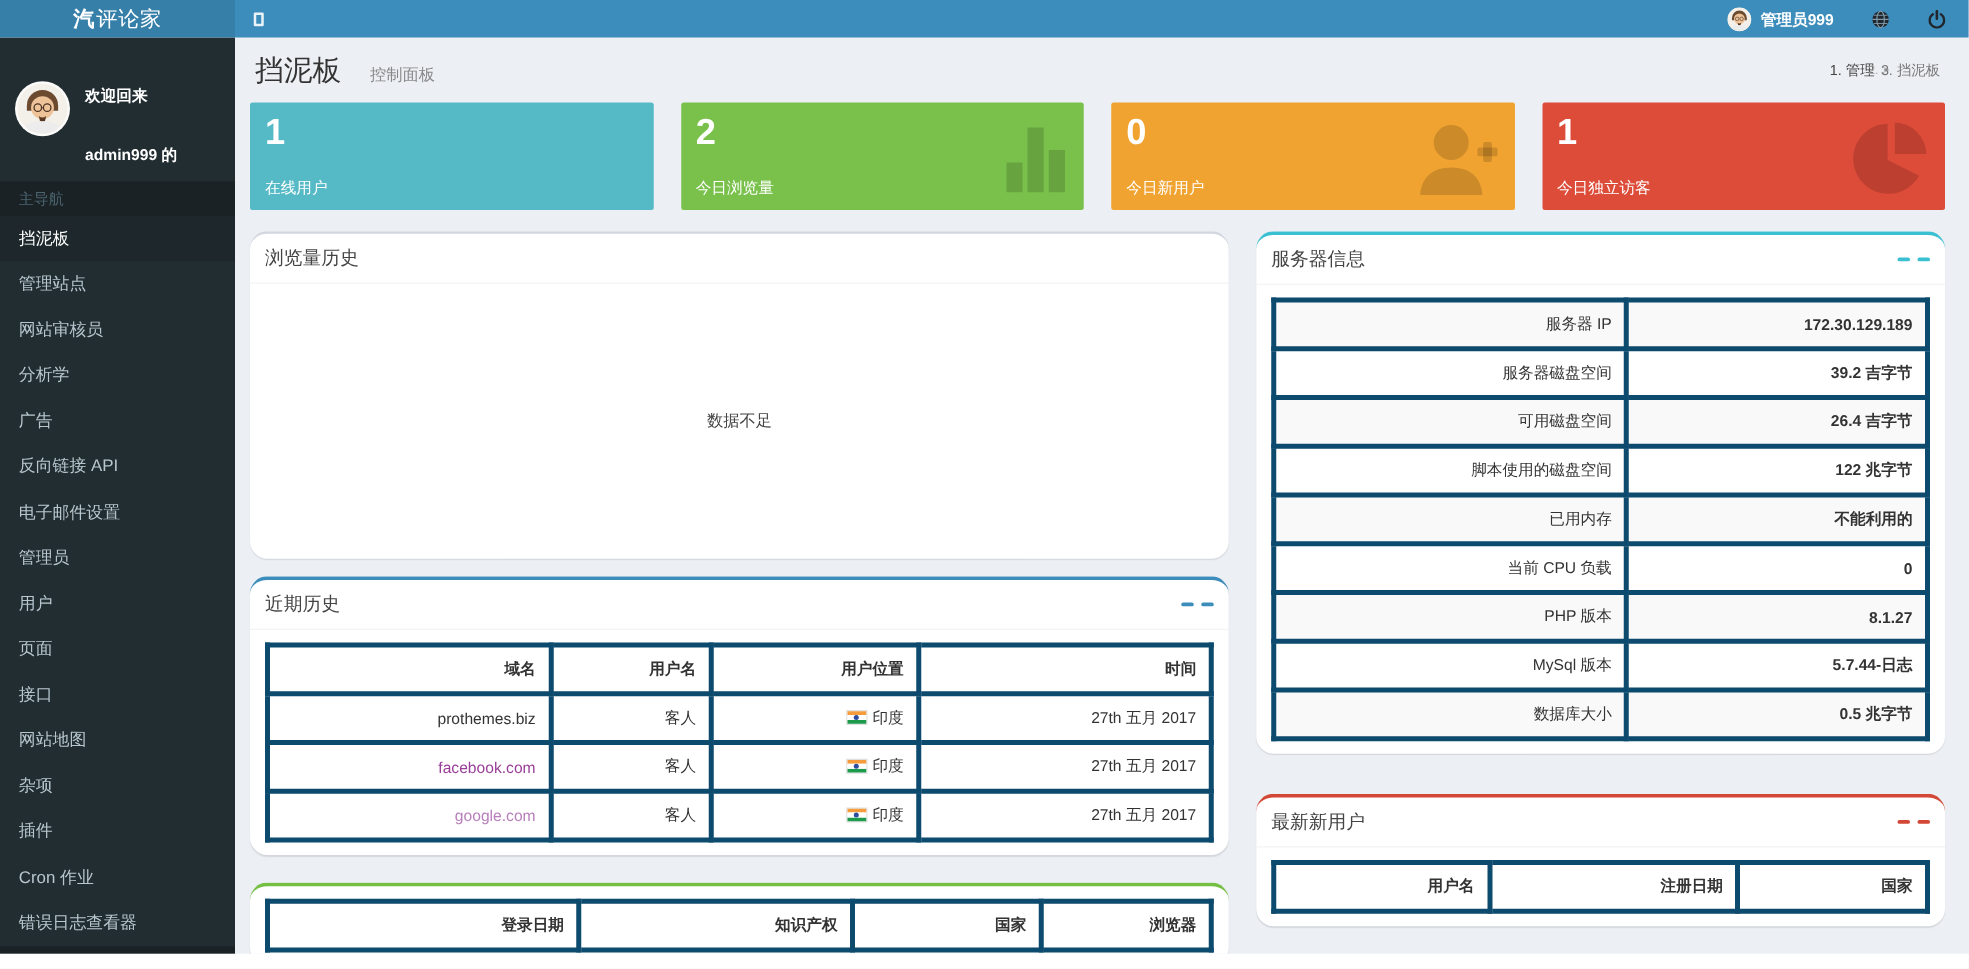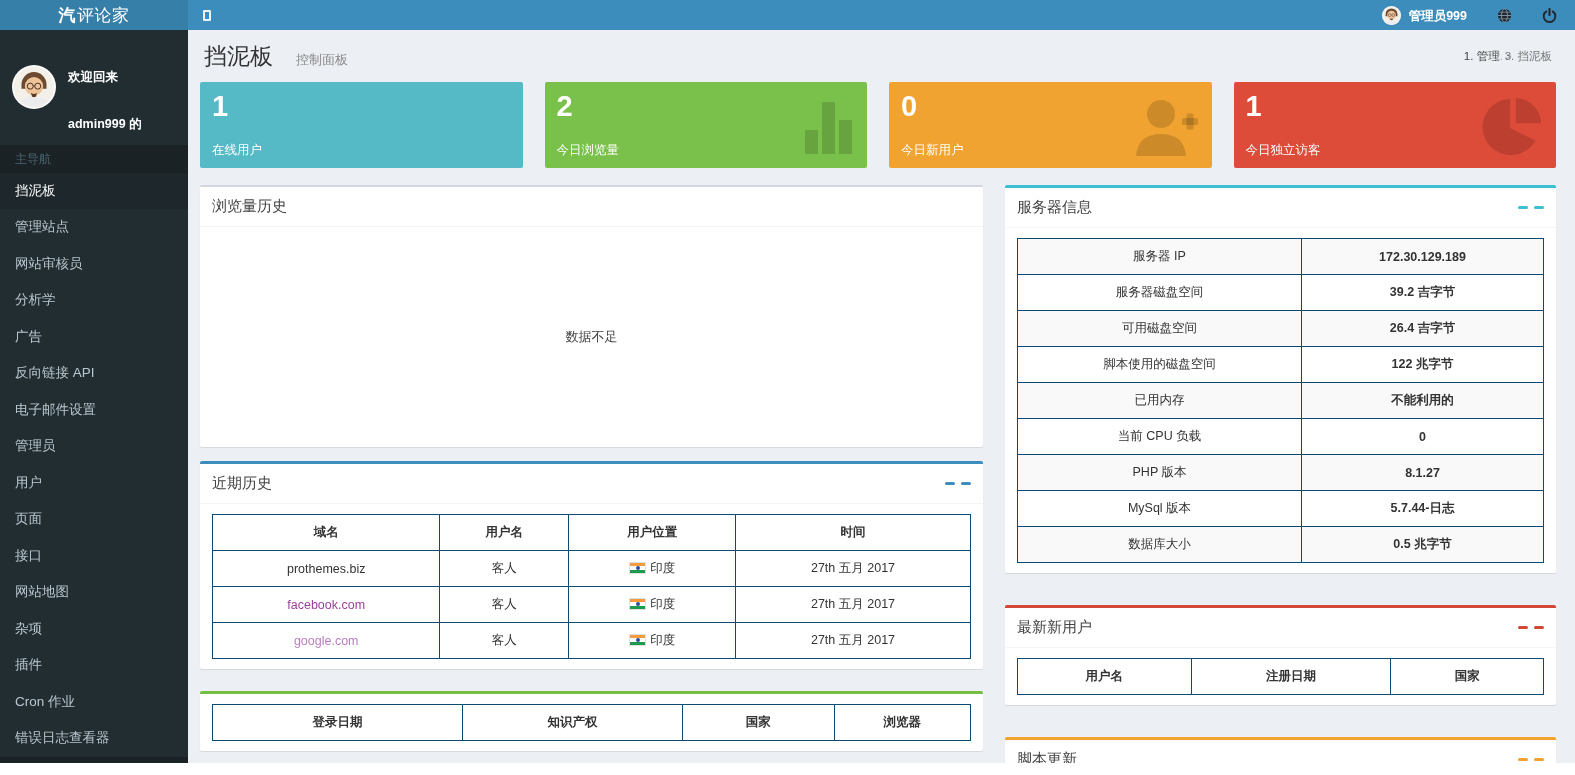--- a/index.html
+++ b/index.html
@@ -62,37 +62,37 @@
   .small-box .num { font-size:29px; font-weight:700; line-height:1.05; }
   .small-box .lbl { font-size:12.5px; }
   .small-box .icon { position:absolute; right:12px; top:14px; }
   .small-box .icon svg { fill: rgba(0,0,0,0.15); }
 
   
   .cols { display:flex; gap:22px; align-items:flex-start; }
   .col-left { width:783px; flex:none; }
   .col-right { flex:1; }
   .panel {
-    background:#fff; border-radius:2px; box-shadow:0 1px 1px rgba(0,0,0,.1);
+    background:#fff; border-radius:14px; box-shadow:0 1px 1px rgba(0,0,0,.1);
     border-top:3px solid #d2d6de;
   }
   .panel-header {
     padding:10px 12px; display:flex; justify-content:space-between; align-items:center;
     border-bottom:1px solid #f4f4f4;
   }
   .panel-title { font-size:15px; color:#444; }
   .tools { display:flex; gap:6px; align-items:center; }
   .dash { width:10px; height:3.5px; border-radius:2px; background:#3c8dbc; display:inline-block; cursor:pointer; }
   .panel-body { padding:10px 12px; }
 
   .chart-panel { border-top-width:2px; margin-bottom:14px; }
   .chart-body { height:220px; display:flex; align-items:center; justify-content:center; color:#444; font-size:13px; }
 
   table.tbl { width:100%; border-collapse:collapse; font-size:12.5px; }
-  .tbl th, .tbl td { border:1px solid #0c4a6e; padding:9px 10px; text-align:center; vertical-align:middle; }
+  .tbl th, .tbl td { border:4px solid #0c4a6e; padding:9px 10px; text-align:right; vertical-align:middle; }
   .tbl th { font-weight:700; color:#333; }
   .tbl-striped tr:nth-child(odd) td { background:#f9f9f9; }
   .kv-val { font-weight:700; }
 
   .recent-panel { margin-bottom:22px; }
   .rb-mb { margin-bottom:32px; }
 
   .flag { display:inline-block; width:17px; height:12px; margin-right:4px; vertical-align:-2px; border:1px solid #e0e0e0; position:relative; }
   .flag .s1 { display:block; height:33.3%; background:#f59d3d; }
   .flag .s2 { display:block; height:33.4%; background:#fff; position:relative; }

